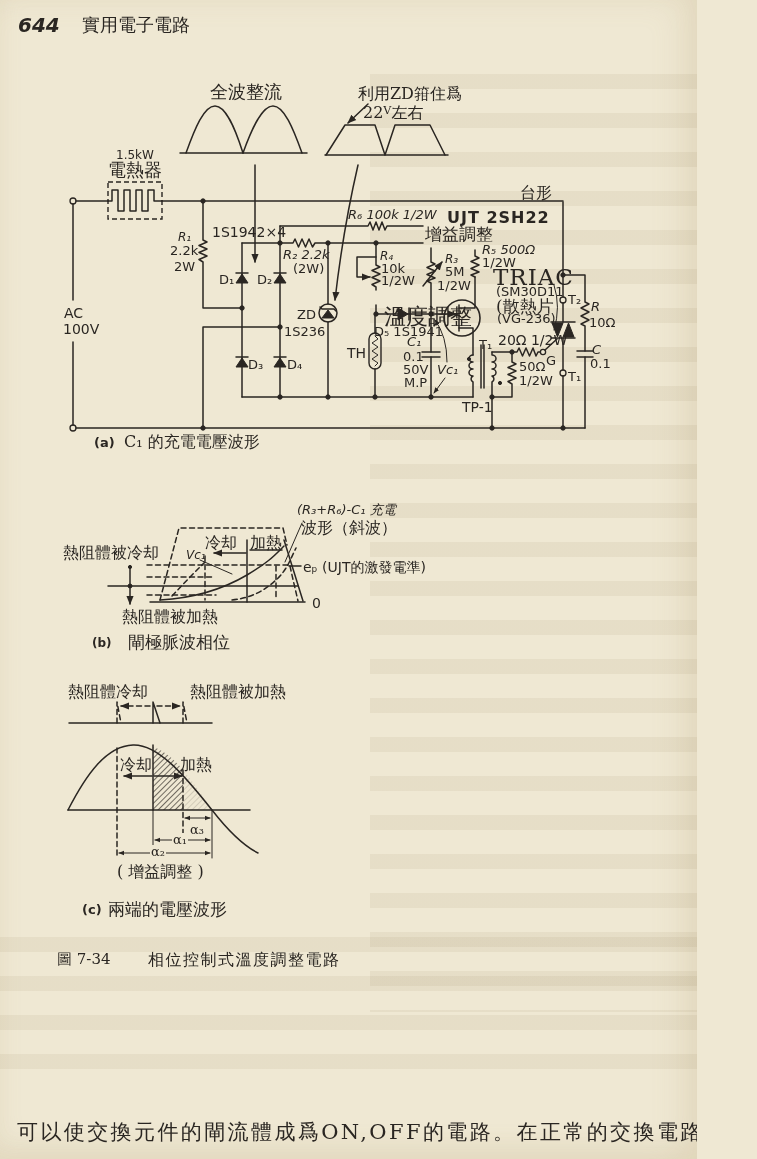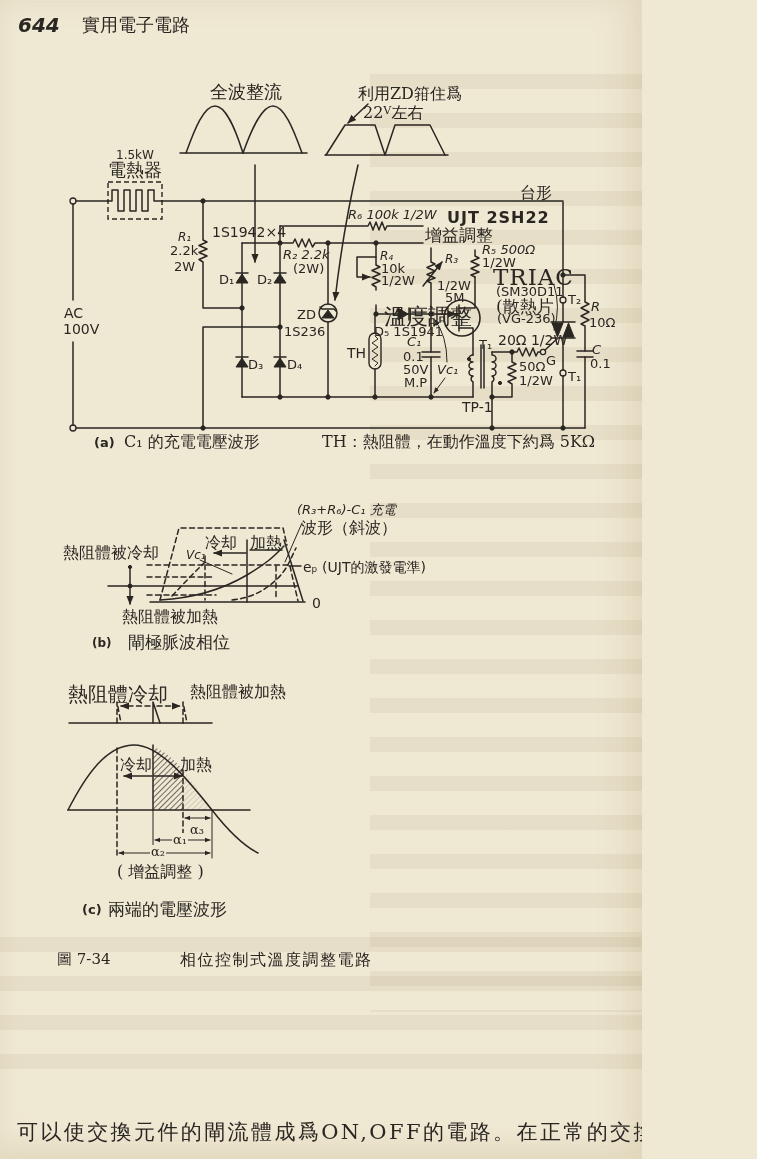--- a/index.html
+++ b/index.html
@@ -1,17 +1,17 @@
 <!DOCTYPE html>
 <html><head>
 <meta charset="utf-8">
 <style>
   html, body { margin:0; padding:0; background:#efe8d3; }
   #page {
-    position:relative; width:642px; height:1159px; overflow:hidden;
+    position:relative; width:697px; height:1159px; overflow:hidden;
     background:#efe8d3;
     box-shadow: inset -18px 0 30px rgba(170,150,100,0.12), inset 0 -14px 24px rgba(170,150,100,0.10);
     font-family:"DejaVu Sans", sans-serif; color:#2a2622;
   }
   .bleed {
     position:absolute; pointer-events:none;
     background: repeating-linear-gradient(to bottom,
       rgba(0,0,0,0) 0px, rgba(0,0,0,0) 12px,
       rgba(140,120,80,0.09) 12px, rgba(140,120,80,0.09) 27px,
       rgba(0,0,0,0) 27px, rgba(0,0,0,0) 39px);
@@ -261,29 +261,29 @@
   <span class="t" style="left:248px;top:358px;font-size:13px;">D₃</span>
   <span class="t" style="left:287px;top:358px;font-size:13px;">D₄</span>
 
   <span class="t it" style="left:283px;top:248px;font-size:13px;">R₂ 2.2k</span>
   <span class="t" style="left:293px;top:262px;font-size:13px;">(2W)</span>
   <span class="t" style="left:297px;top:308px;font-size:13px;">ZD</span>
   <span class="t" style="left:284px;top:325px;font-size:13px;">1S236</span>
 
   <span class="t it" style="left:348px;top:208px;font-size:13px;">R₆ 100k 1/2W</span>
   <span class="t b" style="left:447px;top:210px;font-size:16px;letter-spacing:1px;">UJT 2SH22</span>
-  <span class="t serif" style="left:425px;top:227px;font-size:17px;">增益調整</span>
+  <span class="t serif" style="left:425px;top:227px;font-size:17px;font-family:Liberation Mono, monospace;">增益調整</span>
 
   <span class="t it" style="left:380px;top:250px;font-size:12px;">R₄</span>
   <span class="t" style="left:381px;top:262px;font-size:13px;">10k</span>
   <span class="t" style="left:381px;top:274px;font-size:13px;">1/2W</span>
   <span class="t serif" style="left:364px;top:306px;font-size:22px;margin-left:20px;">溫度調整</span>
 
   <span class="t it" style="left:445px;top:253px;font-size:12px;">R₃</span>
-  <span class="t" style="left:445px;top:265px;font-size:13px;margin-top:26px;">5M</span>
+  <span class="t" style="left:445px;top:265px;font-size:13px;">5M</span>
   <span class="t" style="left:437px;top:279px;font-size:13px;">1/2W</span>
 
   <span class="t it" style="left:482px;top:243px;font-size:13px;">R₅ 500Ω</span>
   <span class="t" style="left:482px;top:256px;font-size:13px;">1/2W</span>
 
   <span class="t serif" style="left:493px;top:266px;font-size:23px;letter-spacing:1px;">TRIAC</span>
   <span class="t" style="left:496px;top:285px;font-size:13px;">(SM30D11</span>
   <span class="t serif" style="left:496px;top:298px;font-size:17px;">(散熱片</span>
   <span class="t" style="left:497px;top:312px;font-size:13px;">(VG-236)</span>
 
@@ -304,43 +304,42 @@
   <span class="t" style="left:404px;top:376px;font-size:13px;">M.P</span>
   <span class="t it" style="left:437px;top:363px;font-size:13px;">Vc₁</span>
 
   <span class="t" style="left:479px;top:338px;font-size:13px;">T₁</span>
   <span class="t" style="left:519px;top:360px;font-size:13px;">50Ω</span>
   <span class="t" style="left:519px;top:374px;font-size:13px;">1/2W</span>
   <span class="t" style="left:462px;top:400px;font-size:14px;">TP-1</span>
 
   <span class="t b" style="left:94px;top:436px;font-size:13px;">(a)</span>
   <span class="t serif" style="left:124px;top:434px;font-size:16px;">C₁ 的充電電壓波形</span>
-  <span class="t serif" style="left:322px;top:434px;font-size:16px;">TH：熱阻體，在動作溫度下約爲 5KΩ</span>
 
   <span class="t it" style="left:297px;top:503px;font-size:13px;">(R₃+R₆)-C₁ 充電</span>
   <span class="t serif" style="left:301px;top:520px;font-size:16px;">波形（斜波）</span>
   <span class="t serif" style="left:63px;top:545px;font-size:16px;">熱阻體被冷却</span>
   <span class="t serif" style="left:205px;top:535px;font-size:16px;">冷却</span>
   <span class="t serif" style="left:250px;top:535px;font-size:16px;">加熱</span>
   <span class="t it" style="left:186px;top:549px;font-size:12px;">Vc₁</span>
   <span class="t" style="left:303px;top:560px;font-size:14px;">eₚ (UJT的激發電準)</span>
   <span class="t" style="left:312px;top:596px;font-size:14px;">0</span>
   <span class="t serif" style="left:122px;top:609px;font-size:16px;">熱阻體被加熱</span>
   <span class="t b" style="left:92px;top:637px;font-size:12px;">(b)</span>
   <span class="t serif" style="left:128px;top:634px;font-size:17px;">閘極脈波相位</span>
 
-  <span class="t serif" style="left:68px;top:684px;font-size:20px;">熱阻體冷却</span>
+  <span class="t serif" style="left:68px;top:684px;font-size:16px;">熱阻體冷却</span>
   <span class="t serif" style="left:190px;top:684px;font-size:16px;">熱阻體被加熱</span>
   <span class="t serif" style="left:120px;top:757px;font-size:16px;">冷却</span>
   <span class="t serif" style="left:180px;top:757px;font-size:16px;">加熱</span>
   <span class="t serif" style="left:190px;top:823px;font-size:13px;">α₃</span>
   <span class="t serif bgpaper" style="left:172px;top:833px;font-size:13px;">α₁</span>
   <span class="t serif bgpaper" style="left:150px;top:845px;font-size:13px;">α₂</span>
   <span class="t serif" style="left:117px;top:864px;font-size:16px;">( 增益調整 )</span>
   <span class="t b" style="left:82px;top:903px;font-size:13px;">(c)</span>
   <span class="t serif" style="left:108px;top:901px;font-size:17px;">兩端的電壓波形</span>
 
   <span class="t serif" style="left:57px;top:952px;font-size:15px;">圖 7-34</span>
-  <span class="t serif" style="left:148px;top:952px;font-size:16px;letter-spacing:1.5px;margin-left:32px;">相位控制式溫度調整電路</span>
+  <span class="t serif" style="left:148px;top:952px;font-size:16px;letter-spacing:1.5px;">相位控制式溫度調整電路</span>
 
   <p class="t serif" style="margin:0;left:17px;top:1122px;font-size:21px;letter-spacing:2.4px;">可以使交換元件的閘流體成爲ON,OFF的電路。在正常的交換電路，譬如</p>
 
 </div>
 
 </body></html>

